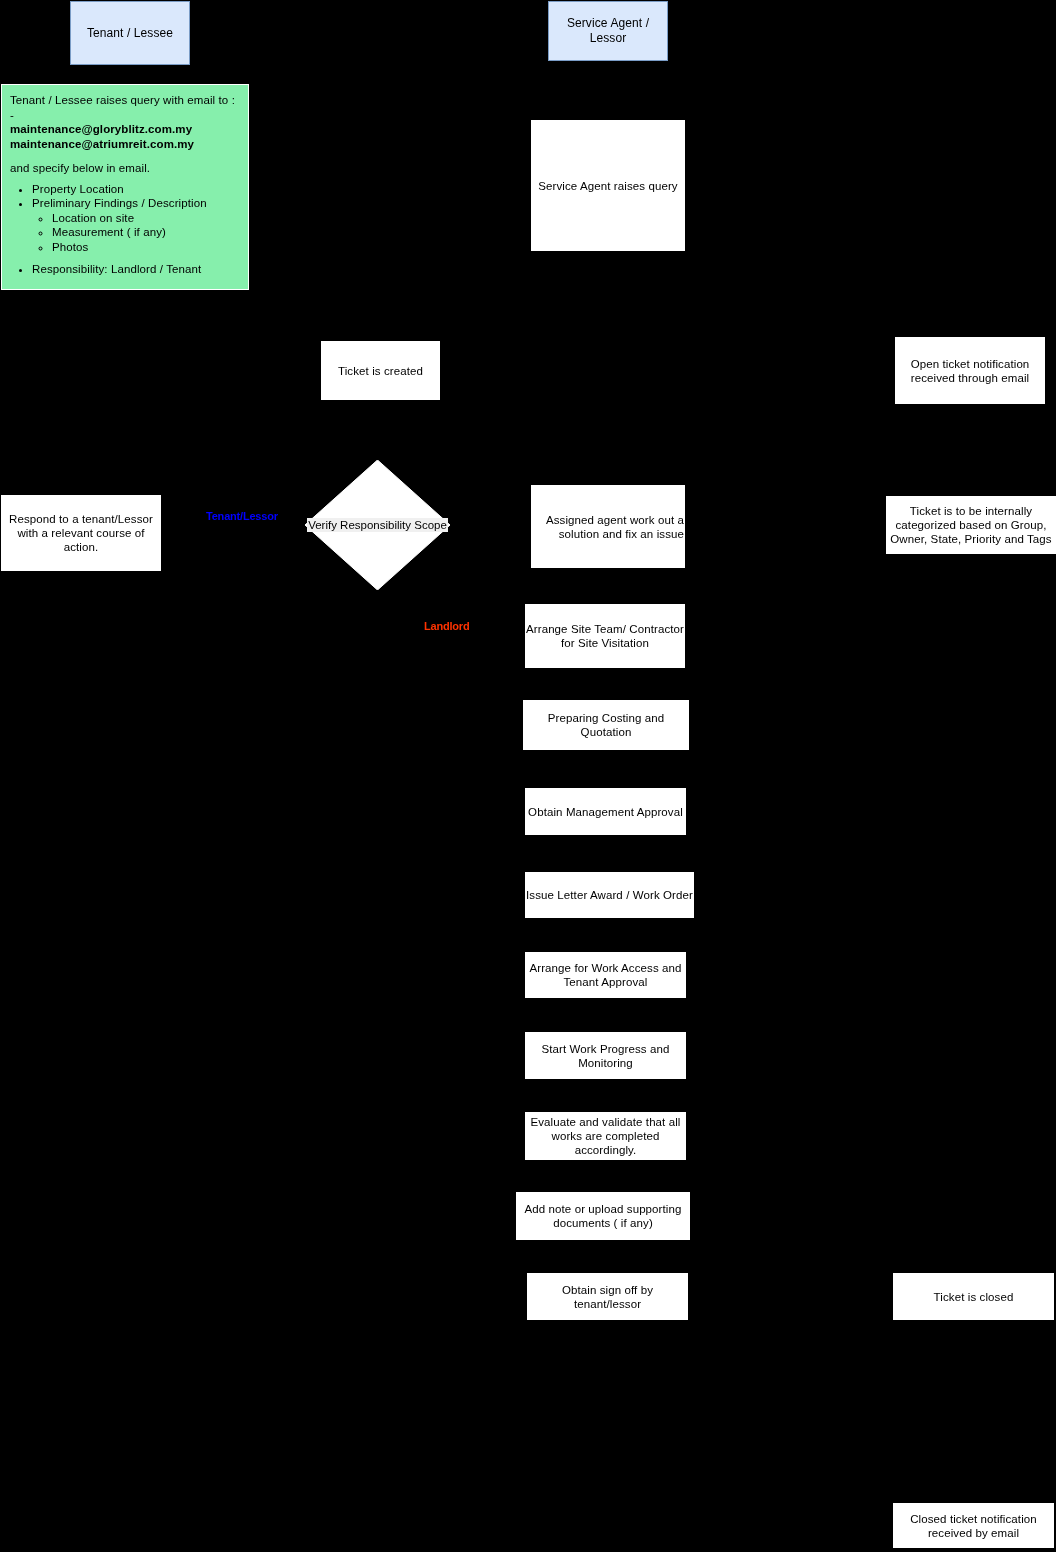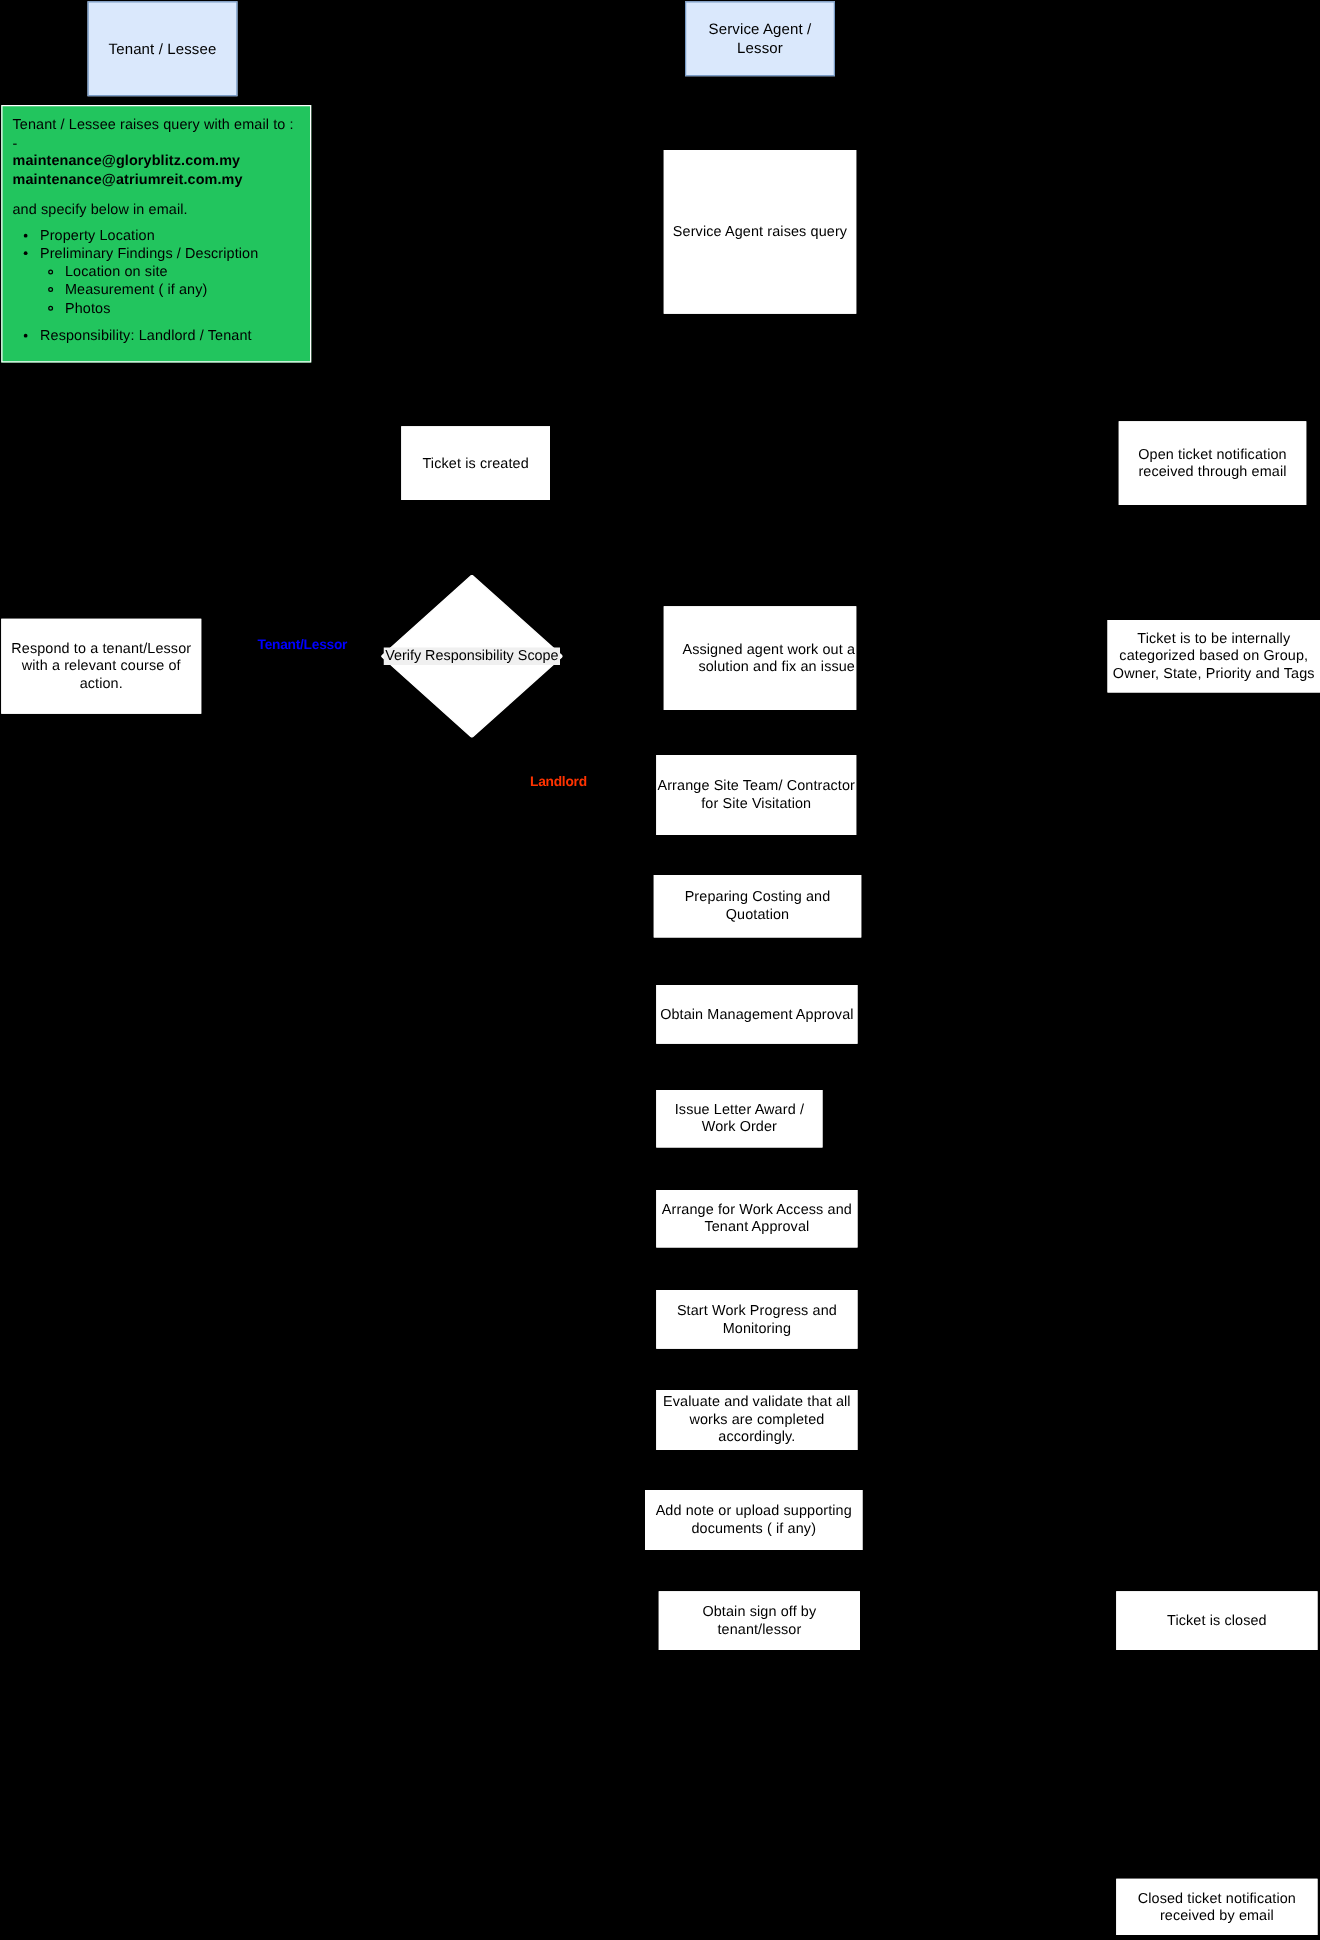--- a/index.html
+++ b/index.html
@@ -34,21 +34,21 @@
     background: #ffffff;
     border: 1px solid #ffffff;
   }
   .lane {
     background: #dae8fc;
     border: 1px solid #7a9cc6;
     font-size: 12px;
     line-height: 15px;
   }
   .note {
-    background: #22c55e;
+    background: #86efac;
     border: 1px solid #ffffff;
     display: block;
     text-align: left;
     padding: 8px 8px 6px 8px;
     font-size: 11.5px;
     line-height: 14.5px;
   }
   .note .bold { font-weight: bold; }
   .note ul {
     margin: 6px 0 0 0;
@@ -96,21 +96,21 @@
     white-space: nowrap;
   }
   .edge-label.blue { color: #0000ff; }
   .edge-label.red  { color: #ff3300; }
 </style>
 </head>
 <body>
 
 <div id="canvas">
 
-  <div class="node lane" style="left:70px;  top:1px;  width:120px; height:76px;">
+  <div class="node lane" style="left:70px;  top:1px;  width:120px; height:64px;">
     <span>Tenant / Lessee</span>
   </div>
 
   <div class="node lane" style="left:548px; top:1px;  width:120px; height:60px;">
     <span>Service Agent / Lessor</span>
   </div>
 
 
   <div class="node note" style="left:1px; top:84px; width:248px; height:206px;">
     <div>Tenant / Lessee raises query with email to : -</div>
@@ -160,21 +160,21 @@
   </div>
 
   <div class="node box" style="left:525px; top:788px; width:161px; height:47px;">
     <span>Obtain Management Approval</span>
   </div>
 
   <div class="node box" style="left:523px; top:700px; width:166px; height:50px;">
     <span>Preparing Costing and Quotation</span>
   </div>
 
-  <div class="node box" style="left:525px; top:872px; width:133px; height:46px;">
+  <div class="node box" style="left:525px; top:872px; width:169px; height:46px;">
     <span>Issue Letter Award / Work Order</span>
   </div>
 
   <div class="node box" style="left:525px; top:952px; width:161px; height:46px;">
     <span>Arrange for Work Access and Tenant Approval</span>
   </div>
 
   <div class="node box" style="left:525px; top:1032px; width:161px; height:47px;">
     <span>Start Work Progress and Monitoring</span>
   </div>

